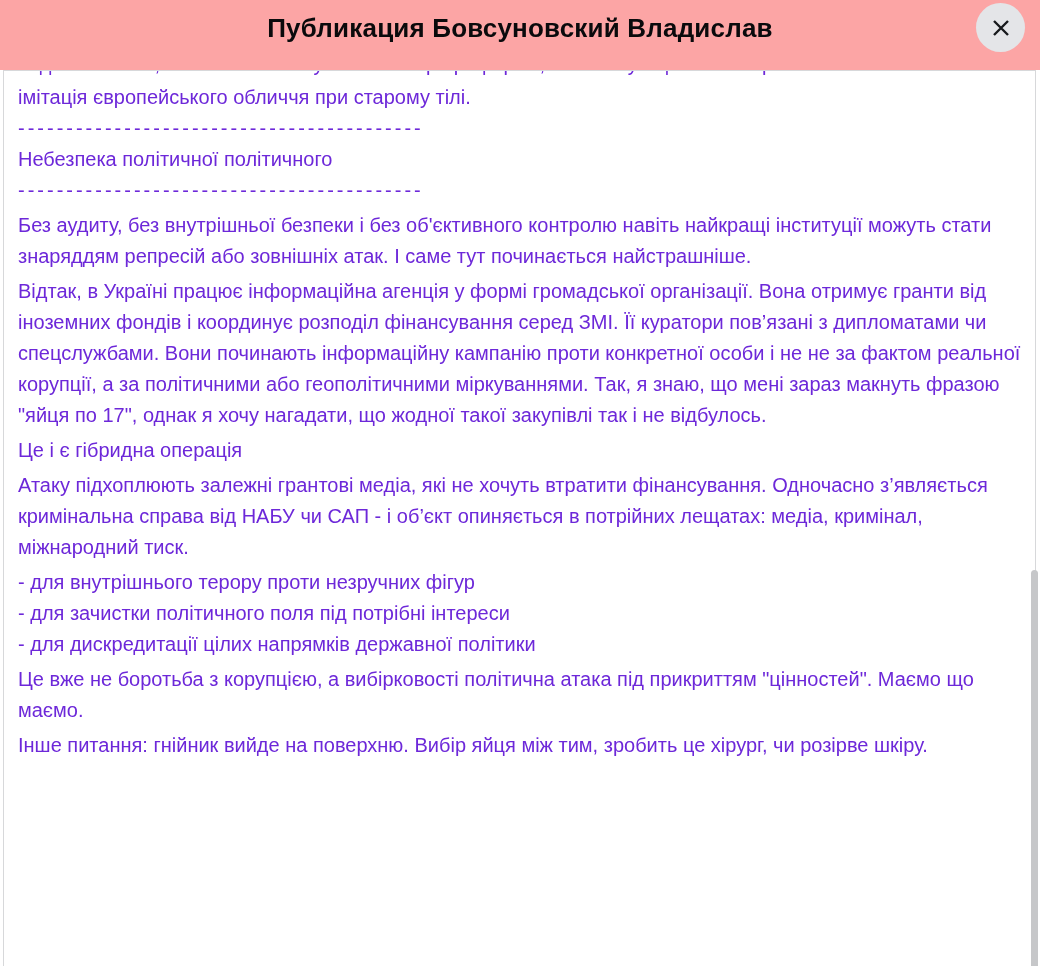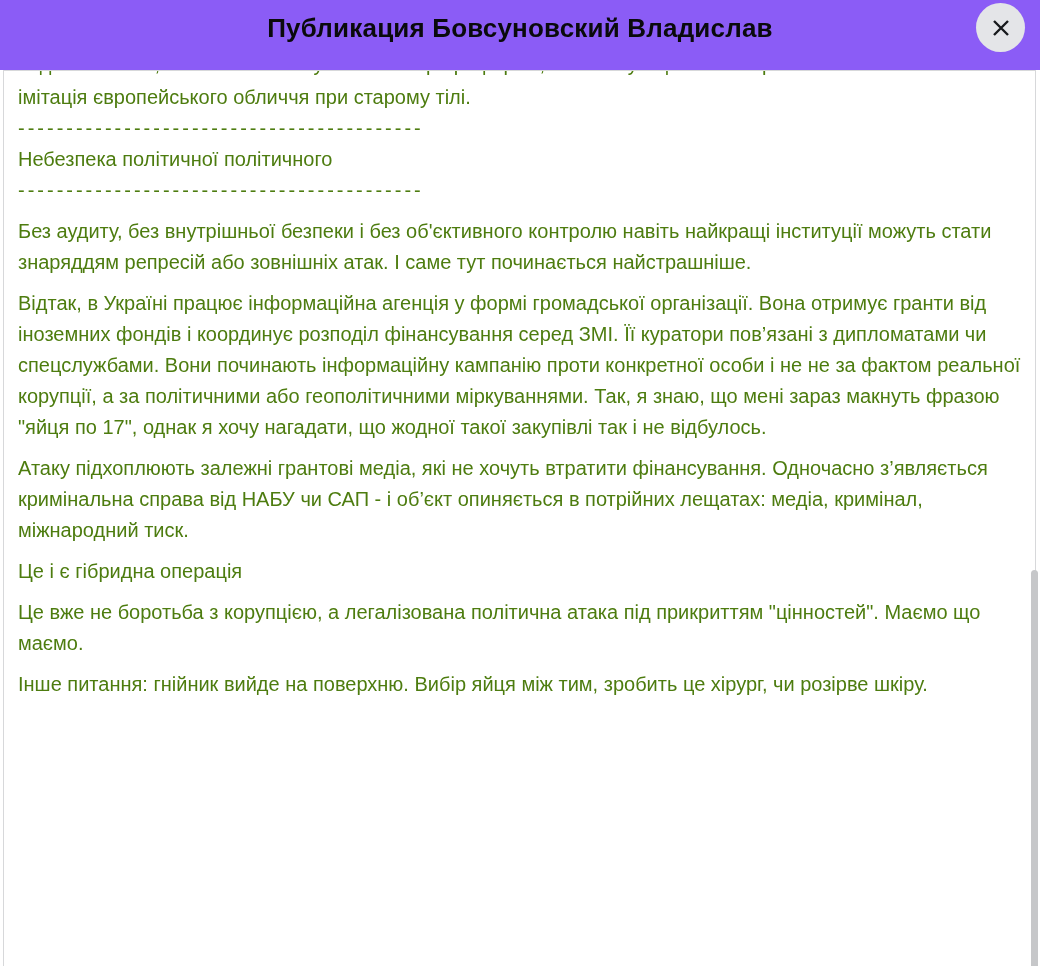--- a/index.html
+++ b/index.html
@@ -3,44 +3,44 @@
 <meta charset="utf-8">
 <style>
   html,body{margin:0;padding:0;}
   body{
     width:1040px;height:966px;overflow:hidden;position:relative;
     background:#ffffff;color:#050505;
     font-family:"Liberation Sans",sans-serif;
   }
   
   .dialog-header{
-    position:absolute;top:0;left:0;right:0;height:70px;background:#8b5cf6;z-index:2;
+    position:absolute;top:0;left:0;right:0;height:70px;background:#fca5a5;z-index:2;
   }
   .dialog-title{
     margin:0;text-align:center;font-size:26px;font-weight:700;line-height:56px;
     color:#0a0a0c;letter-spacing:.2px;
   }
   .close-btn{
     position:absolute;top:3px;right:15px;width:49px;height:49px;border-radius:50%;
     background:#e4e5e8;border:none;padding:0;cursor:pointer;
     display:flex;align-items:center;justify-content:center;
   }
   .close-btn svg{display:block;}
   
   .post-content{
     position:absolute;top:70px;left:3px;right:4px;bottom:0;
     border:1px solid #d7d8da;border-bottom:none;background:#ffffff;
     overflow:hidden;
     padding:0 8px 0 14px;
-    font-size:20px;line-height:31px;color:#4d7c0f;
+    font-size:20px;line-height:31px;color:#6d28d9;
   }
   .clip-line{height:9px;overflow:hidden;}
   .clip-line span{display:block;margin-top:-22px;line-height:31px;}
   .block{margin:2px 0 0 0;}
-  .post-content p,.post-content .p{margin:10px 0 0 0;}
+  .post-content p,.post-content .p{margin:4px 0 0 0;}
   .sep{letter-spacing:3px;white-space:nowrap;}
   
   .scroll-thumb{
     position:absolute;top:570px;right:2px;width:7px;height:402px;
     border-radius:4px;background:#c6c7c9;z-index:3;
   }
 </style>
 </head>
 <body>
 
@@ -63,24 +63,29 @@
 
     <div class="block">
       <div>імітація європейського обличчя при старому тілі.</div>
       <div class="sep">------------------------------------------</div>
       <div>Небезпека політичної політичного</div>
       <div class="sep">------------------------------------------</div>
     </div>
 
     <p>Без аудиту, без внутрішньої безпеки і без об'єктивного контролю навіть найкращі інституції можуть стати знаряддям репресій або зовнішніх атак. І саме тут починається найстрашніше.</p>
     <p>Відтак, в Україні працює інформаційна агенція у формі громадської організації. Вона отримує гранти від іноземних фондів і координує розподіл фінансування серед ЗМІ. Її куратори пов’язані з дипломатами чи спецслужбами. Вони починають інформаційну кампанію проти конкретної особи і не не за фактом реальної корупції, а за політичними або геополітичними міркуваннями. Так, я знаю, що мені зараз макнуть фразою "яйця по 17", однак я хочу нагадати, що жодної такої закупівлі так і не відбулось.</p>
+    <p>Це і є гібридна операція</p>
     <p>Атаку підхоплюють залежні грантові медіа, які не хочуть втратити фінансування. Одночасно з’являється кримінальна справа від НАБУ чи САП - і об’єкт опиняється в потрійних лещатах: медіа, кримінал, міжнародний тиск.</p>
-    <p>Це і є гібридна операція</p>
 
+    <div class="p">
+      <div>- для внутрішнього терору проти незручних фігур</div>
+      <div>- для зачистки політичного поля під потрібні інтереси</div>
+      <div>- для дискредитації цілих напрямків державної політики</div>
+    </div>
 
-    <p>Це вже не боротьба з корупцією, а легалізована політична атака під прикриттям "цінностей". Маємо що маємо.</p>
+    <p>Це вже не боротьба з корупцією, а вибірковості політична атака під прикриттям "цінностей". Маємо що маємо.</p>
     <p>Інше питання: гнійник вийде на поверхню. Вибір яйця між тим, зробить це хірург, чи розірве шкіру.</p>
 
   </div>
 
   <div class="scroll-thumb"></div>
 
 </div>
 
 </body></html>

